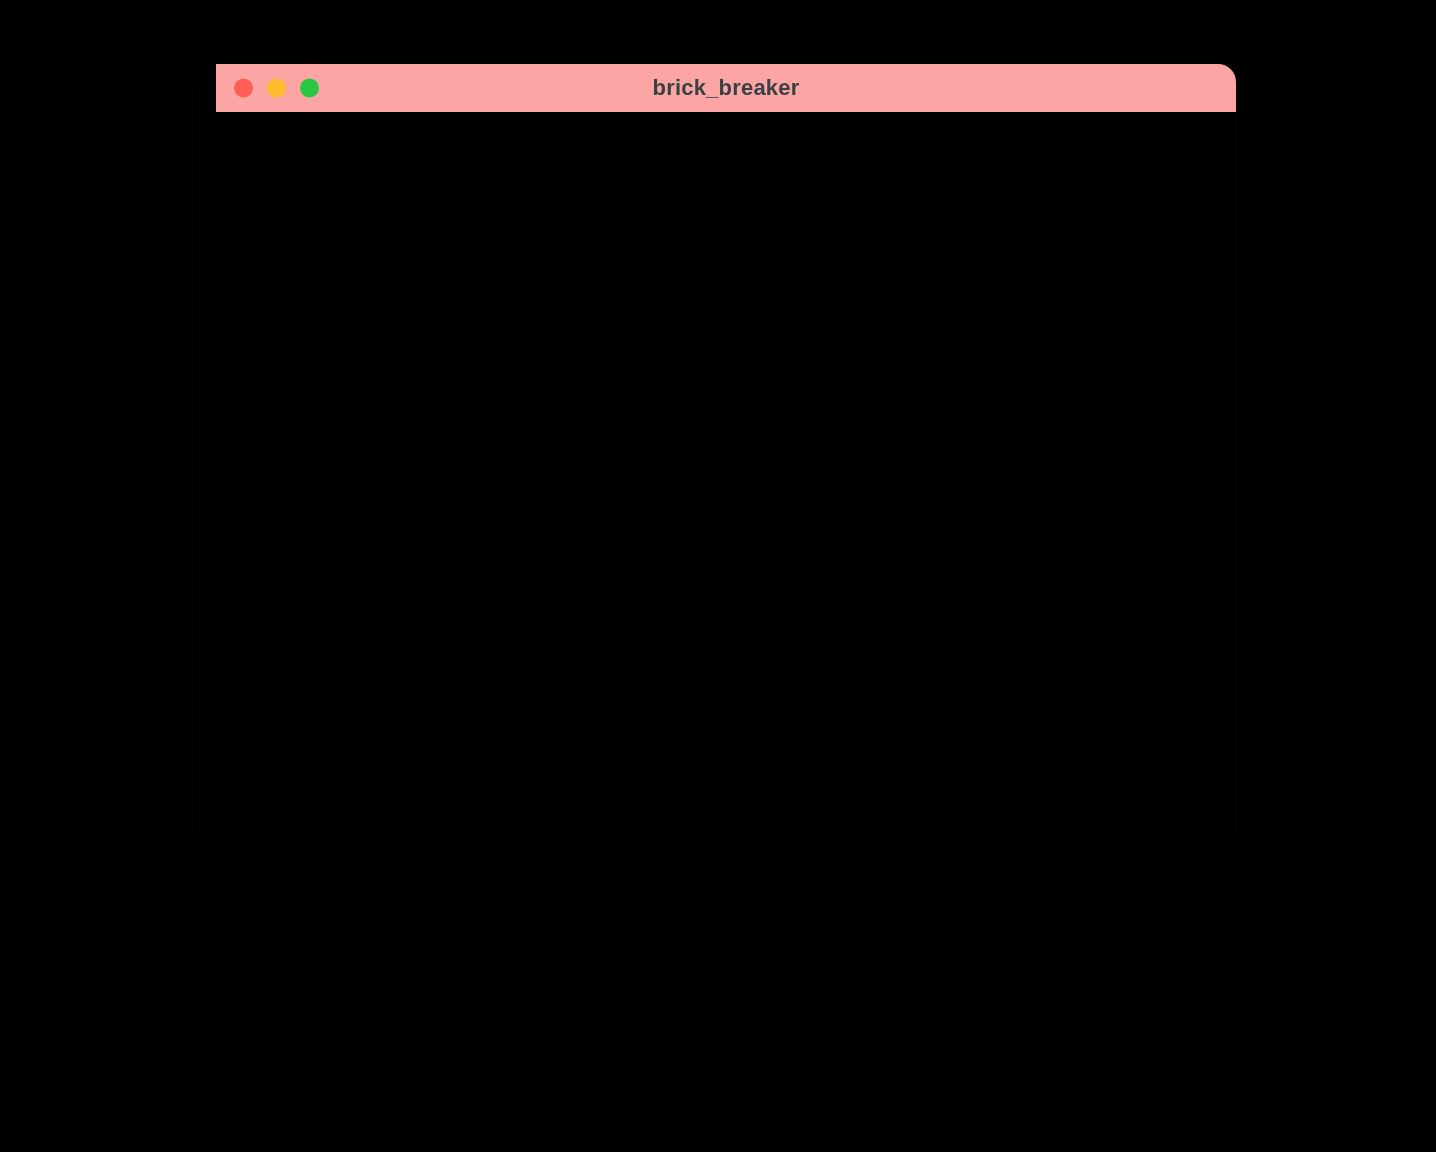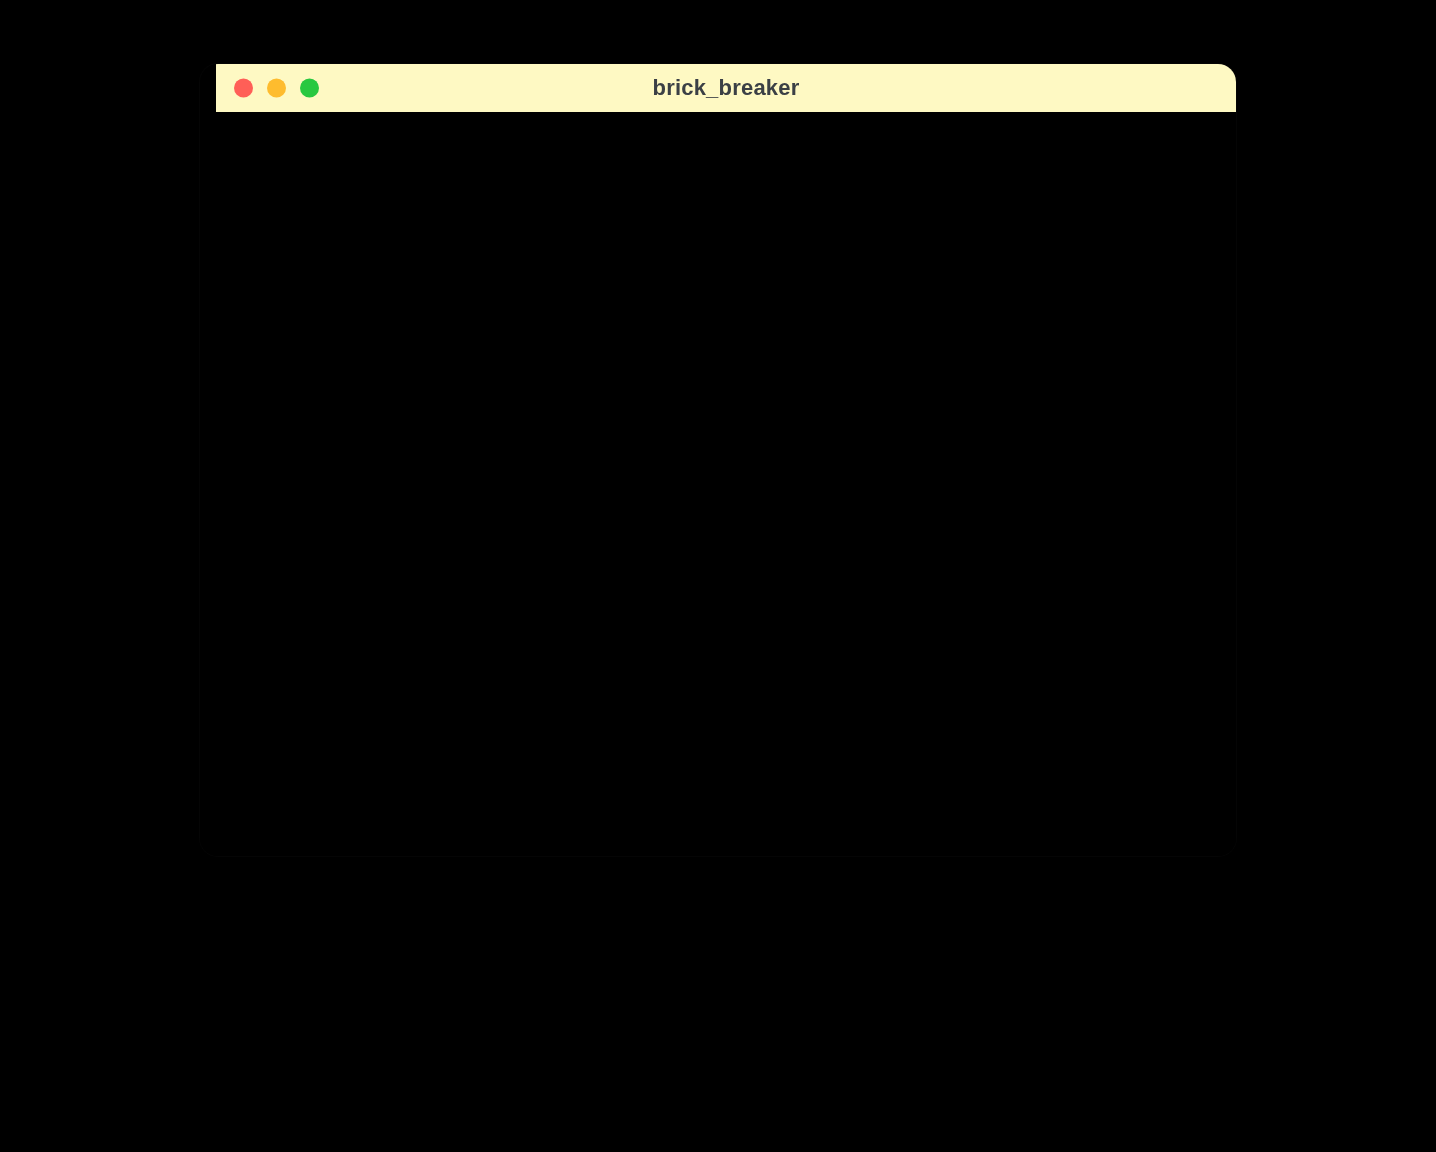--- a/index.html
+++ b/index.html
@@ -23,21 +23,21 @@
       width: 1036px;
       height: 792px;
       background: #000000;
       border-radius: 18px;
       overflow: hidden;
       box-shadow: 0 0 0 1px rgba(255,255,255,0.02);
     }
 
     .titlebar {
       height: 48px;
-      background: #fef9c3;
+      background: #fca5a5;
       display: flex;
       align-items: center;
       position: relative;
       padding: 0 4px;
       margin-left: 16px;
     }
 
     .traffic-lights {
       display: flex;
       align-items: center;

